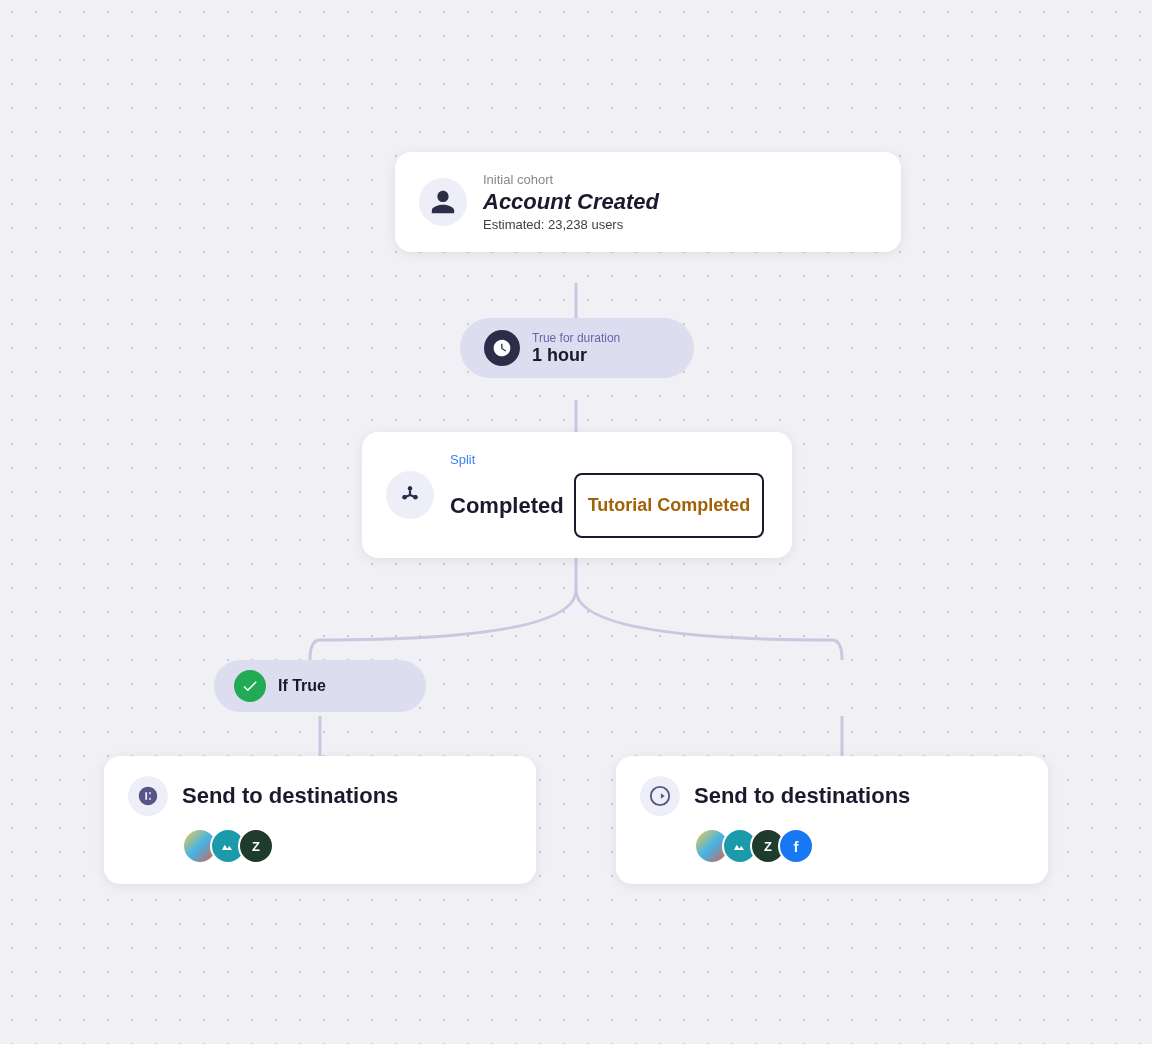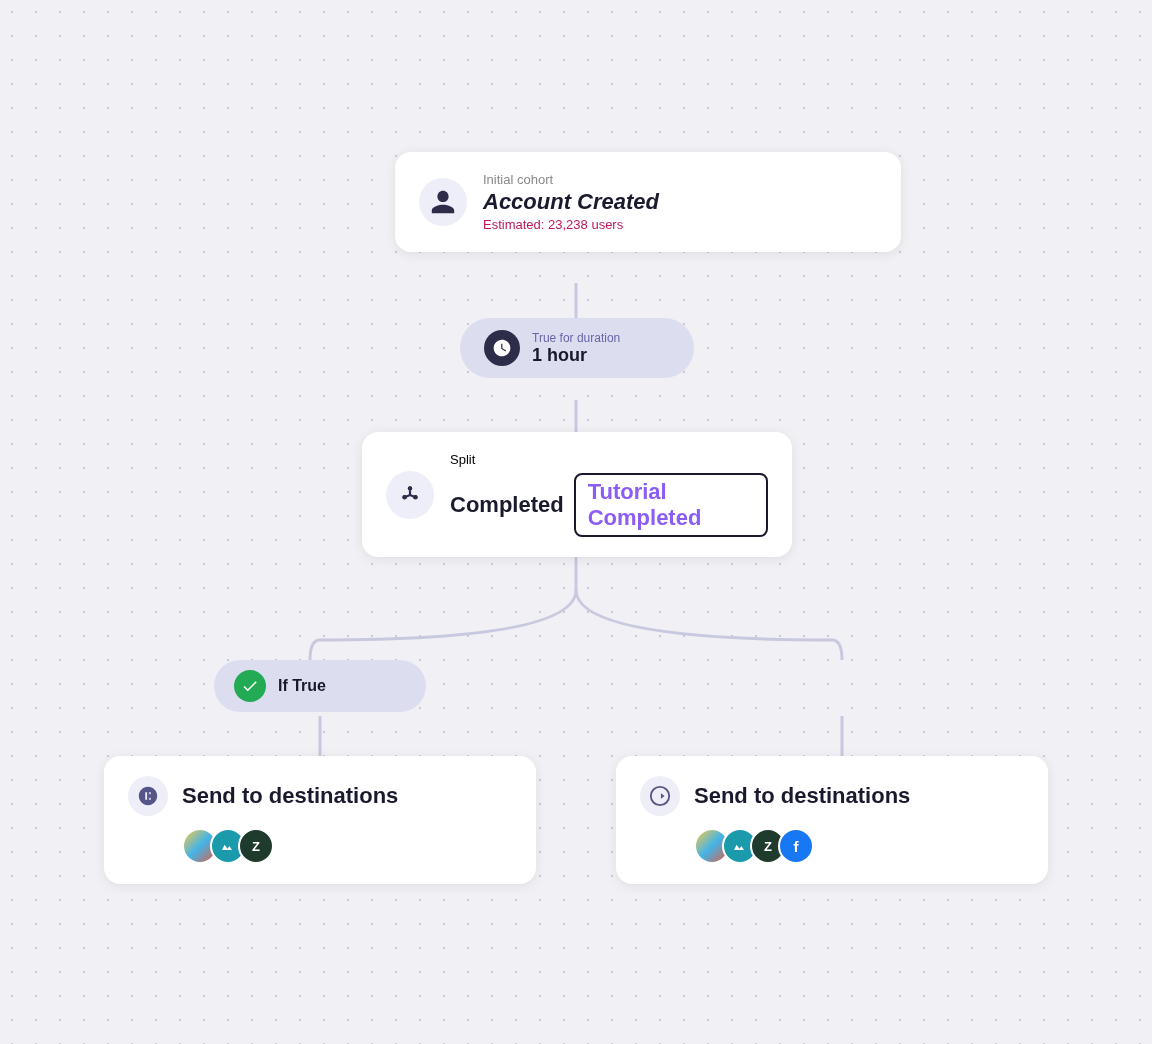--- a/index.html
+++ b/index.html
@@ -57,21 +57,21 @@
 
     .card-title {
       font-size: 22px;
       font-weight: 700;
       color: #1a1a2e;
       font-style: italic;
     }
 
     .card-subtitle {
       font-size: 13px;
-      color: #be185d;
+      color: #404040;
     }
 
     
     .wait-pill {
       background: #ddddf0;
       border-radius: 50px;
       padding: 12px 24px;
       display: flex;
       align-items: center;
       gap: 12px;
@@ -128,42 +128,42 @@
     }
 
     .split-content {
       display: flex;
       flex-direction: column;
       gap: 6px;
     }
 
     .split-label {
       font-size: 13px;
-      color: #000000;
+      color: #3b82f6;
     }
 
     .split-row {
       display: flex;
       align-items: center;
       gap: 10px;
     }
 
     .split-performed {
       font-size: 22px;
       font-weight: 700;
       color: #1a1a2e;
     }
 
     .split-tag {
       border: 2px solid #1a1a2e;
       border-radius: 8px;
-      padding: 4px 12px;
-      font-size: 22px;
+      padding: 20px 12px;
+      font-size: 18px;
       font-weight: 600;
-      color: #8b5cf6;
+      color: #a16207;
     }
 
     
     .branch-pill {
       border-radius: 50px;
       padding: 10px 20px;
       display: flex;
       align-items: center;
       gap: 12px;
       background: #ddddf0;

